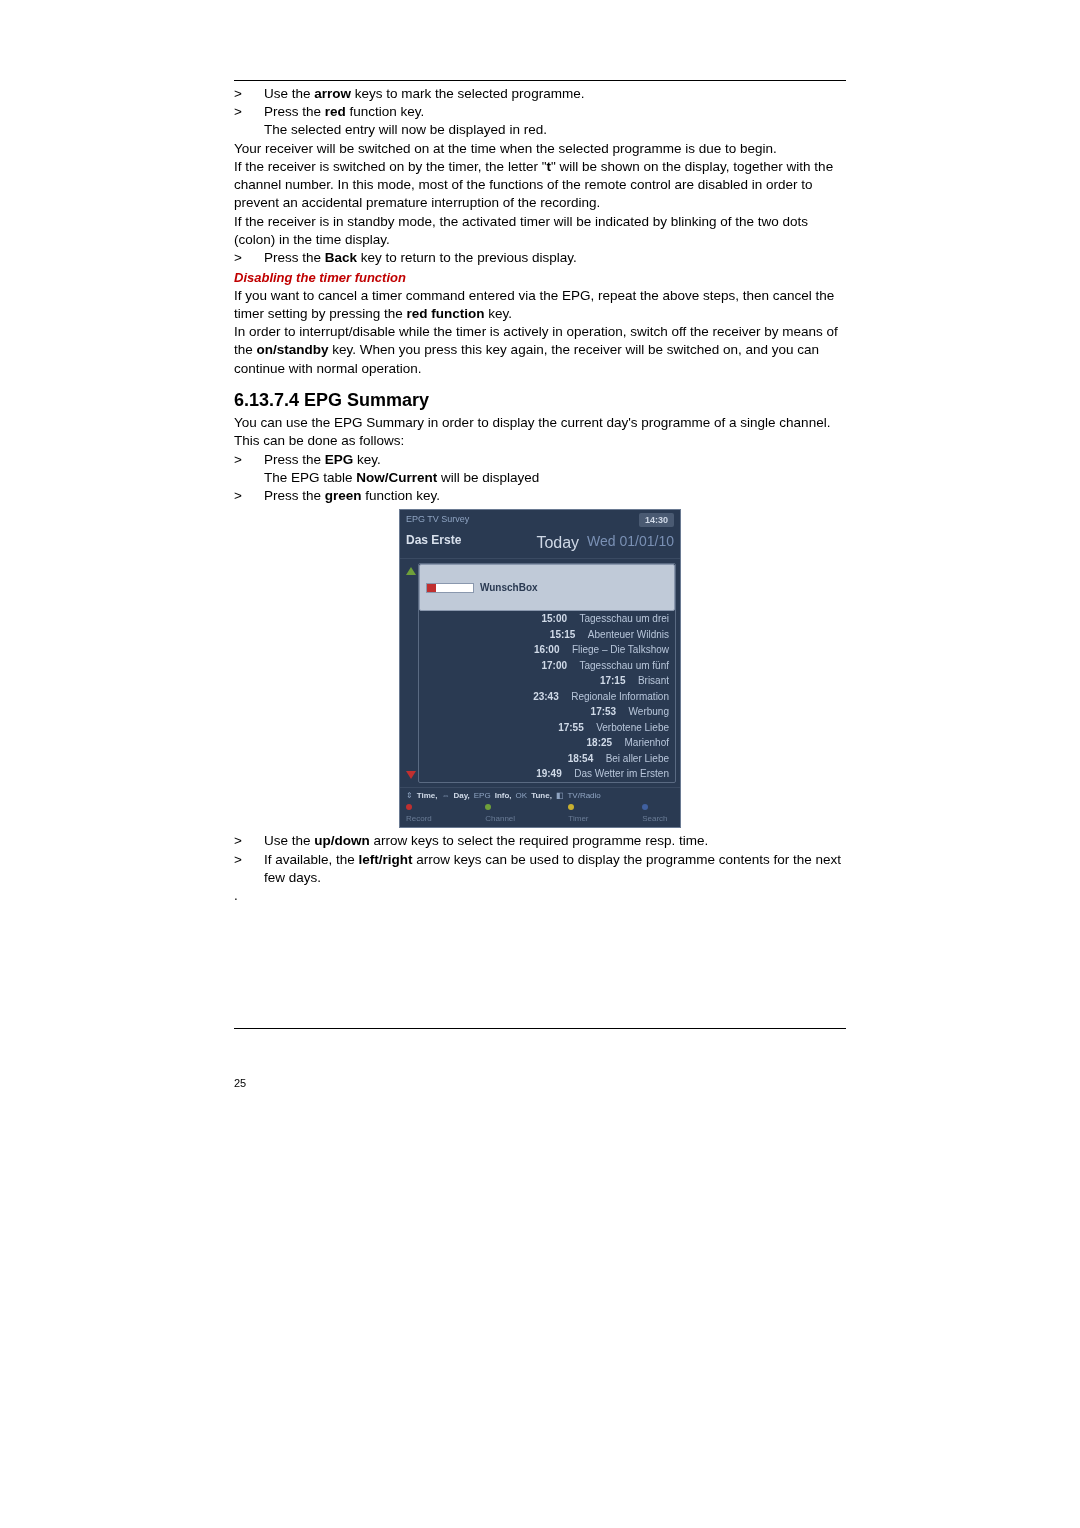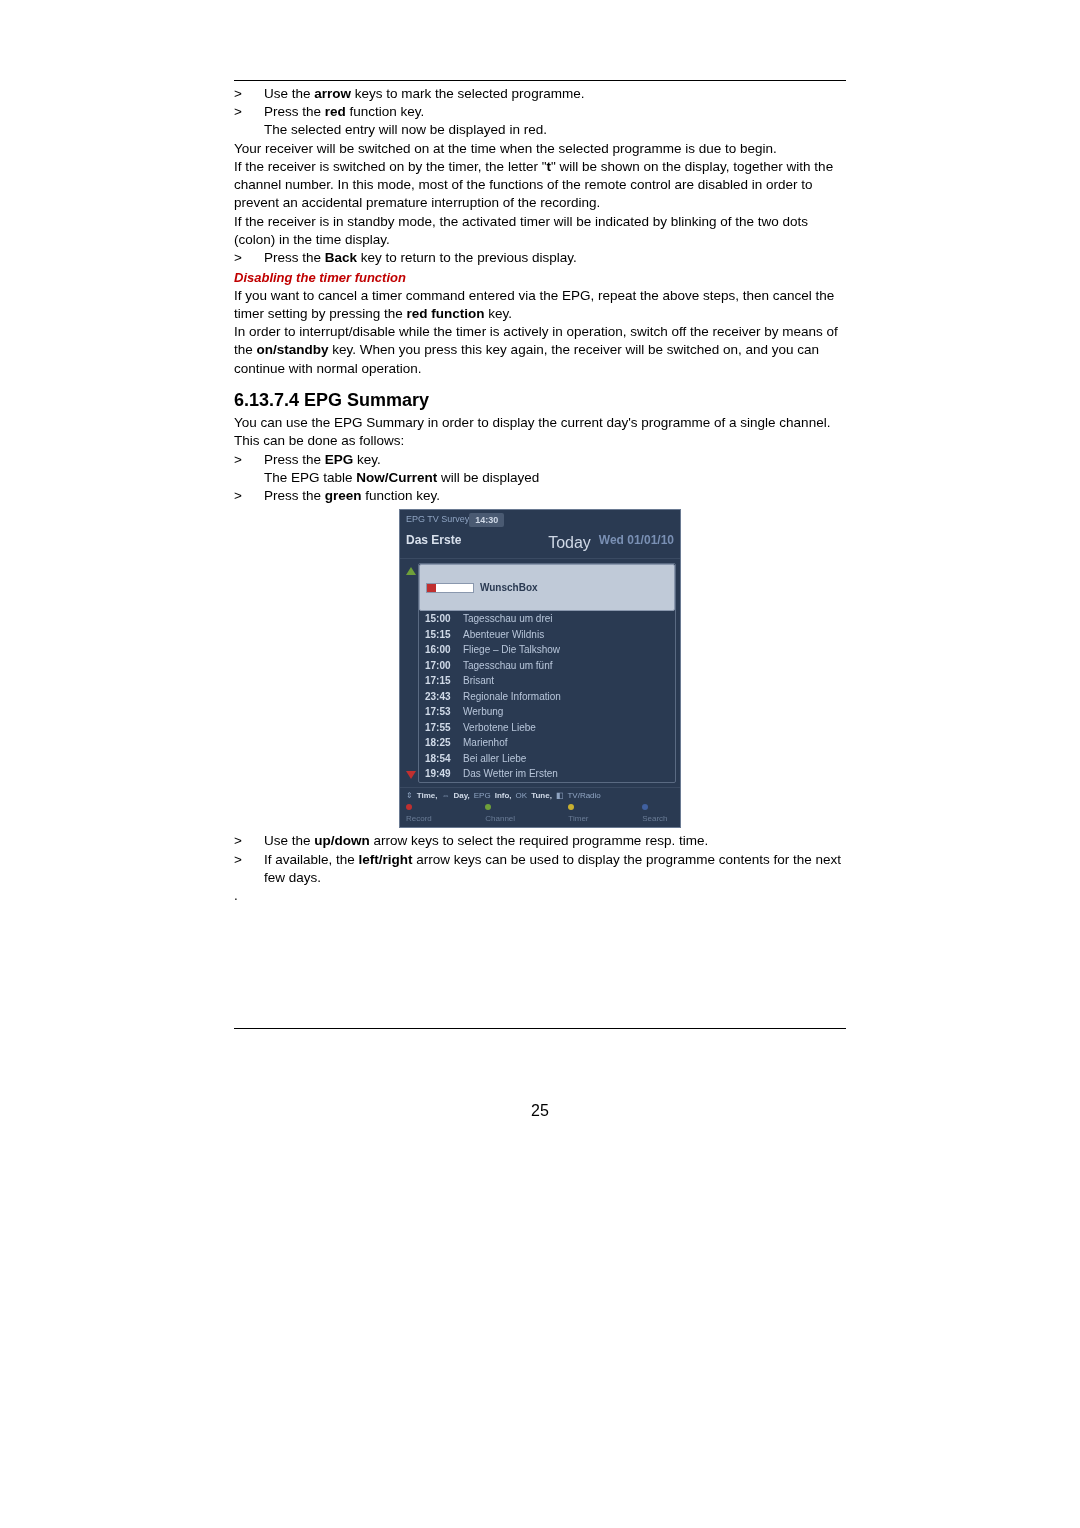--- a/index.html
+++ b/index.html
@@ -46,41 +46,42 @@
     width: 280px;
     margin: 4px auto 4px auto;
     background: #2a3a52;
     border: 1px solid #6a7a92;
     font-family: Arial, sans-serif;
     font-size: 10px;
     color: #cfd8e6;
   }
   .epg-header {
     display: flex;
+    justify-content: space-between;
     padding: 3px 6px;
     font-size: 9px;
     color: #8fa4c2;
   }
   .epg-header .time-box {
     background: #4a5a72;
     padding: 1px 6px;
     border-radius: 2px;
     color: #cfd8e6;
     font-weight: bold;
   }
   .epg-sub {
     display: flex;
     justify-content: flex-end;
     padding: 2px 6px 4px 6px;
     font-size: 12px;
     font-weight: bold;
     color: #d8e0ec;
     border-bottom: 1px solid #3a4a62;
   }
-  .epg-sub .date { color: #7a90b4; font-size: 12px; font-weight: bold; }
+  .epg-sub .date { color: #7a90b4; font-size: 14px; font-weight: normal; }
   .epg-sub .today { color: #cfd8e6; font-size: 16px; font-weight: normal; margin-left: auto; margin-right: 8px; }
   .epg-body {
     display: flex;
     padding: 4px 4px;
   }
   .epg-arrows {
     width: 14px;
     display: flex;
     flex-direction: column;
     justify-content: space-between;
@@ -110,42 +111,42 @@
   }
   .epg-list .highlight .bar {
     width: 46px; height: 8px; background:#fff; border:1px solid #8a98ae; margin-right:6px; align-self:center;
     position:relative;
   }
   .epg-list .highlight .bar::before { content:""; position:absolute; left:0; top:0; bottom:0; width:20%; background:#c03030; }
   .epg-row {
     display: flex;
     padding: 1px 6px;
     color: #b8c6da;
+    justify-content: flex-end;
   }
   .epg-time { width: 38px; flex:none; font-weight: bold; color:#d0dae8; }
   .epg-footer {
     font-size: 8px;
     padding: 3px 6px;
     border-top: 1px solid #3a4a62;
     color: #8fa4c2;
   }
   .epg-footer .fline { display:flex; gap:4px; align-items:center; flex-wrap:wrap; }
   .epg-footer .fline2 { display:flex; gap:47px; color:#6a7c96; padding-top:1px; }
   .epg-footer .k { color:#d0dae8; font-weight:bold; }
   .dot { width:6px; height:6px; border-radius:50%; display:inline-block; }
   .d-yellow { background:#c8b030; }
   .d-blue { background:#4060a0; }
   .d-green { background:#6fa03a; }
   .d-red { background:#c03030; }
   .page-num {
-    text-align: center;
-    font-size: 16px;
+    font-size: 11px;
     position: absolute;
     left: 0; right: 0;
-    top: 1100px;
+    top: 1076px;
   }
   .hr-bottom {
     border-top: 1px solid #000;
     position: absolute;
     left: 0; right: 0;
     top: 1028px;
   }
 </style>
 </head>
 <body>

